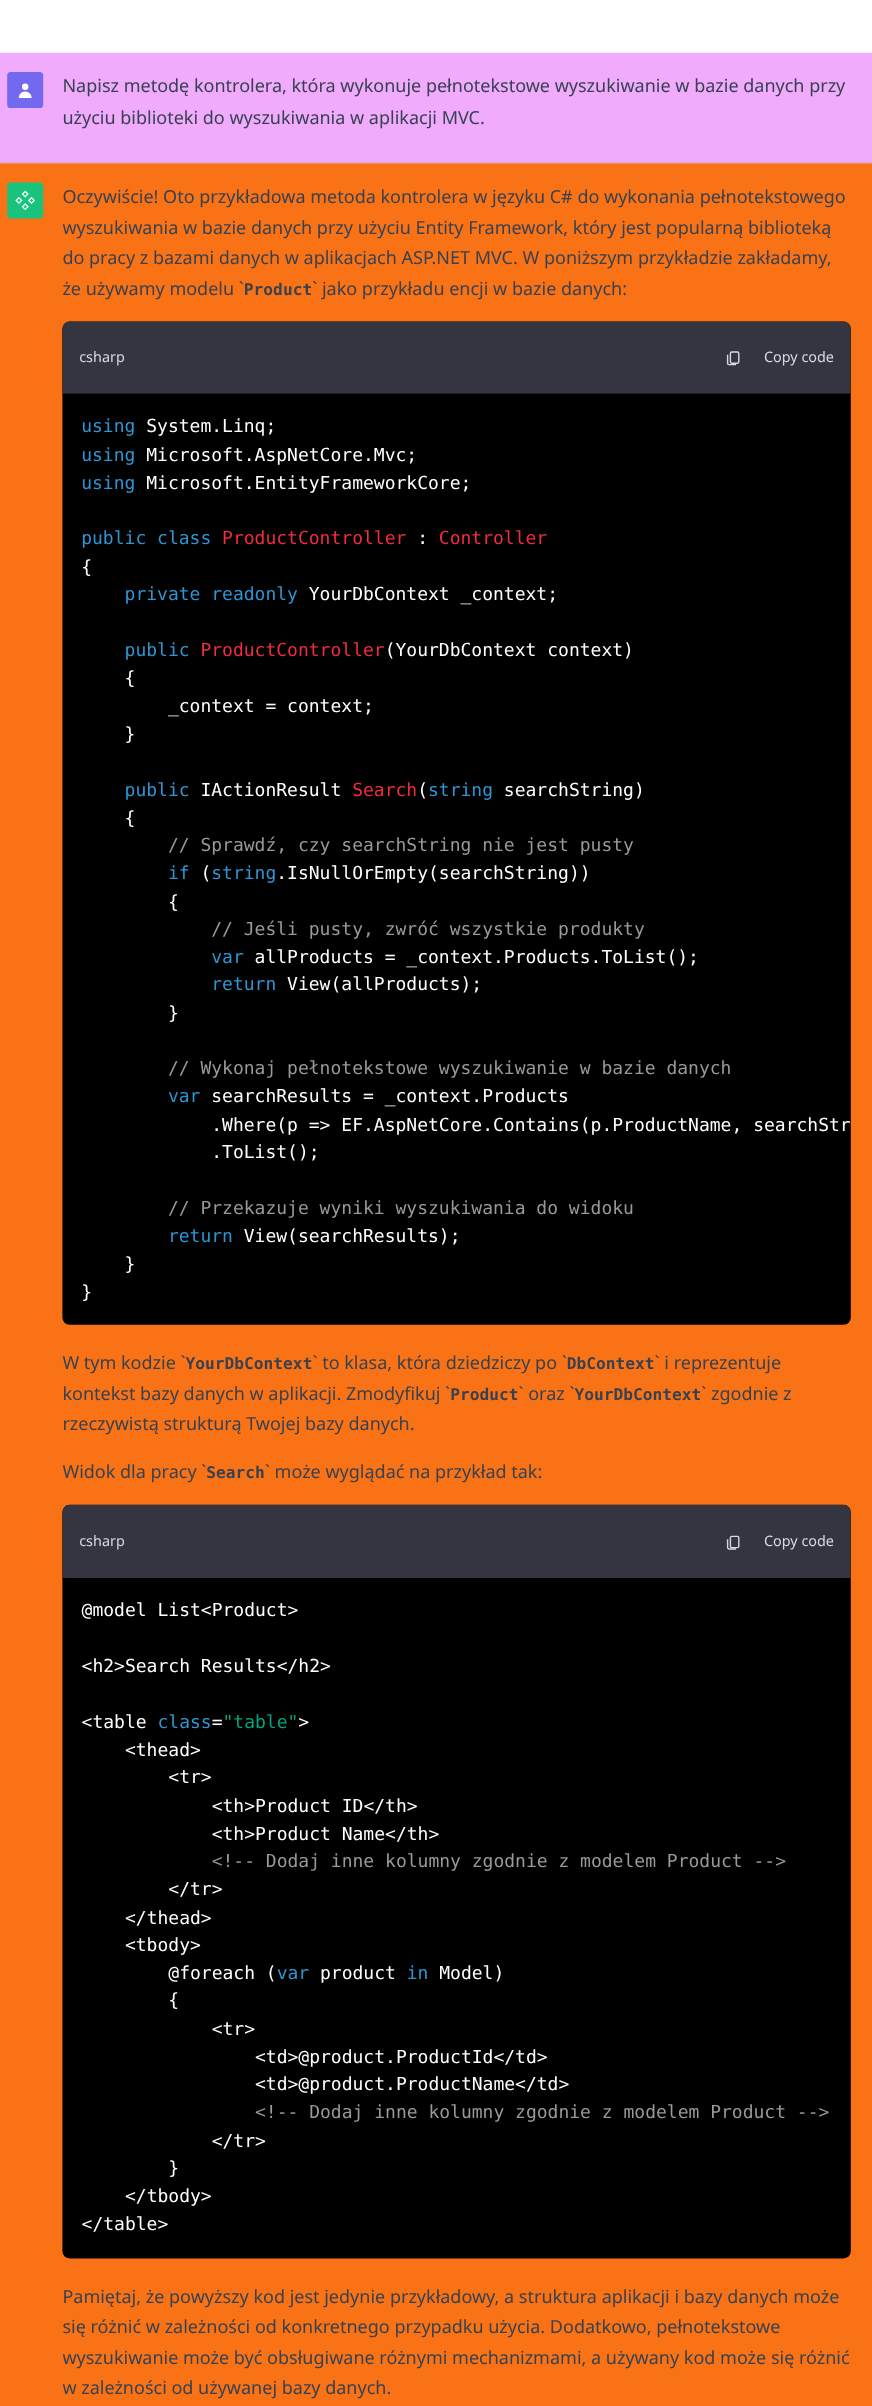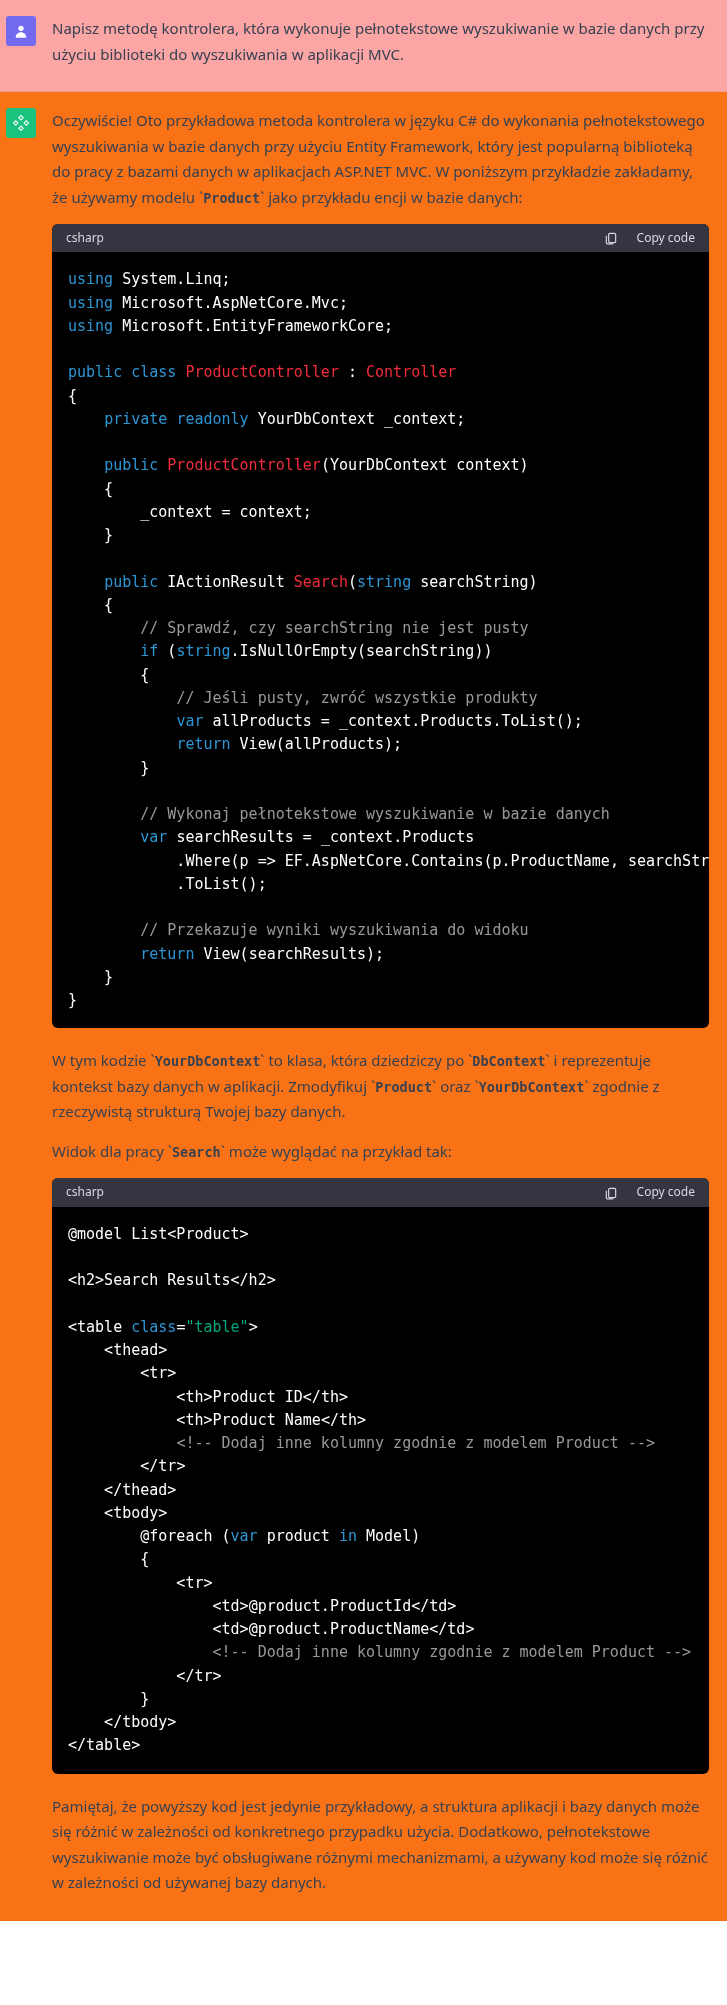--- a/index.html
+++ b/index.html
@@ -11,21 +11,21 @@
     line-height: 1.7;
     width: 727px;
   }
   .conversation { width: 100%; }
   .turn {
     display: flex;
     padding: 16px 10px 24px 6px;
     gap: 16px;
     border-bottom: 1px solid rgba(0,0,0,0.05);
   }
-  .turn.user { background: #fca5a5; }
+  .turn.user { background: #f0abfc; margin-top: 44px; }
   .turn.assistant { background: #f97316; }
   .avatar {
     width: 30px;
     height: 30px;
     border-radius: 3px;
     flex-shrink: 0;
     display: flex;
     align-items: center;
     justify-content: center;
     font-size: 16px;
@@ -44,21 +44,21 @@
   .code-block {
     margin: 14px 0 20px 0;
     border-radius: 6px;
     overflow: hidden;
     background: #000000;
   }
   .code-header {
     background: #343541;
     color: #d9d9e3;
     font-size: 12px;
-    padding: 4px 14px;
+    padding: 20px 14px;
     display: flex;
     justify-content: space-between;
     align-items: center;
   }
   .copy-btn {
     display: flex;
     align-items: center;
     gap: 19px;
     cursor: pointer;
     font-size: 12px;

